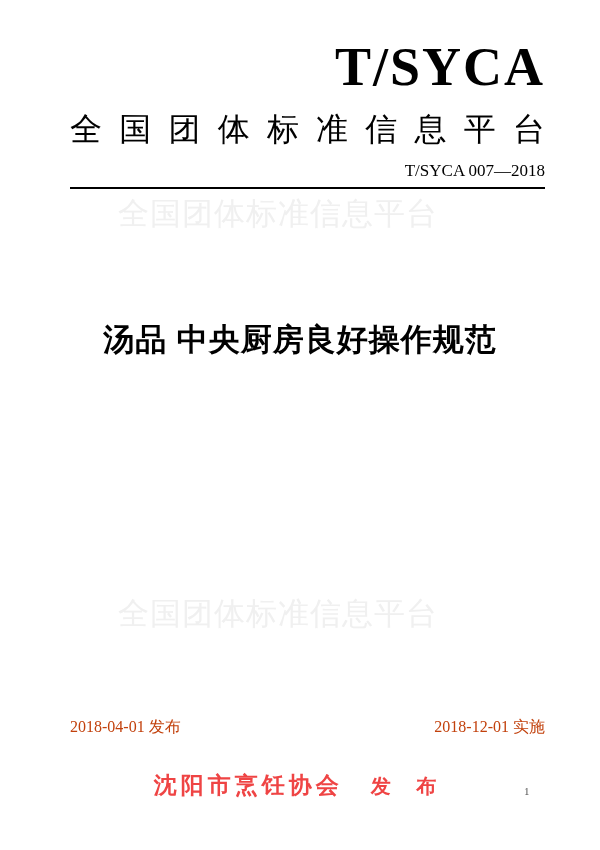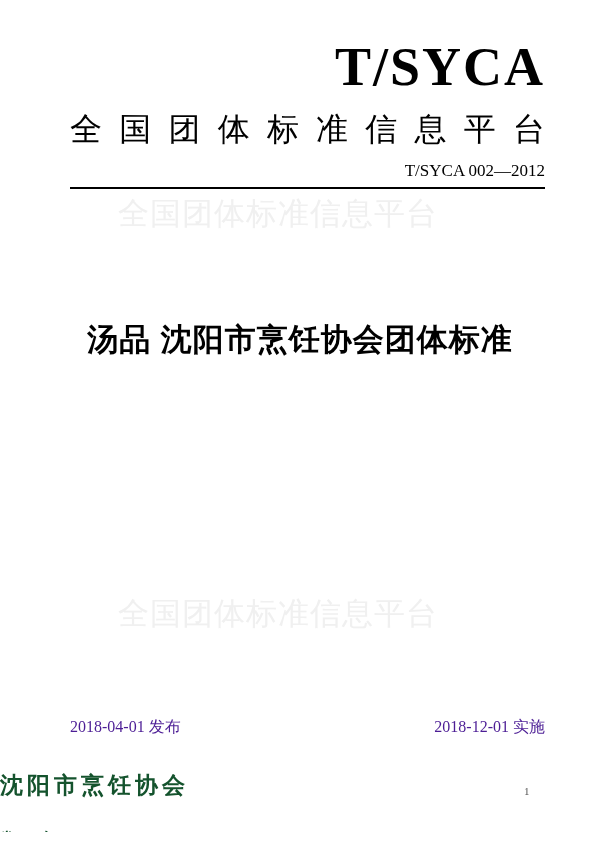--- a/index.html
+++ b/index.html
@@ -89,71 +89,70 @@
   .dates-row {
     position: absolute;
     top: 717px;
     left: 70px;
     right: 55px;
     display: flex;
     justify-content: space-between;
     font-family: "Liberation Serif", serif;
     font-size: 16px;
     line-height: 20px;
-    color: #4c1d95;
+    color: #c2410c;
   }
   .publisher-row {
     position: absolute;
     top: 770px;
     left: 0;
     right: 0;
     display: flex;
     justify-content: center;
     align-items: baseline;
     gap: 28px;
-    color: #14532d;
-    flex-direction: column;
+    color: #ef4444;
   }
   .publisher-name {
     font-family: "Liberation Sans", sans-serif;
     font-weight: bold;
     font-size: 23px;
     letter-spacing: 4px;
   }
   .publish-label {
     font-family: "Liberation Sans", sans-serif;
     font-weight: bold;
-    font-size: 15px;
+    font-size: 20px;
     letter-spacing: 10px;
   }
   .page-number {
     position: absolute;
     top: 784px;
     left: 524px;
     font-family: "Liberation Serif", serif;
     font-size: 11px;
     line-height: 14px;
   }
 </style>
 </head>
 <body>
 
 <div class="page">
 
   <div class="code-large">T/SYCA</div>
 
   <div class="org-line">全国团体标准信息平台</div>
 
-  <div class="std-number">T/SYCA 002—2012</div>
+  <div class="std-number">T/SYCA 007—2018</div>
 
   <div class="rule"></div>
 
   <div class="watermark wm-top" style="color: rgb(240, 240, 240);">全国团体标准信息平台</div>
 
-  <div class="doc-title">汤品 沈阳市烹饪协会团体标准</div>
+  <div class="doc-title">汤品 中央厨房良好操作规范</div>
 
   <div class="watermark wm-mid" style="color: rgb(240, 240, 240);">全国团体标准信息平台</div>
 
   <div class="dates-row">
     <span>2018-04-01 发布</span>
     <span>2018-12-01  实施</span>
   </div>
 
   <div class="publisher-row">
     <span class="publisher-name">沈阳市烹饪协会</span>

